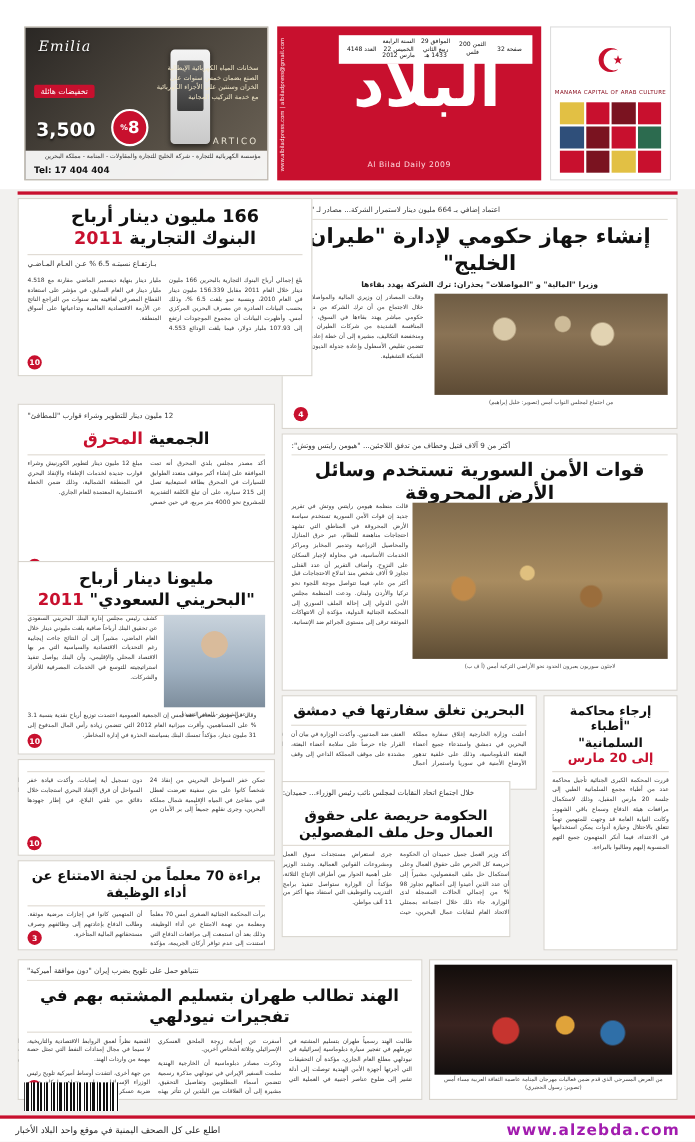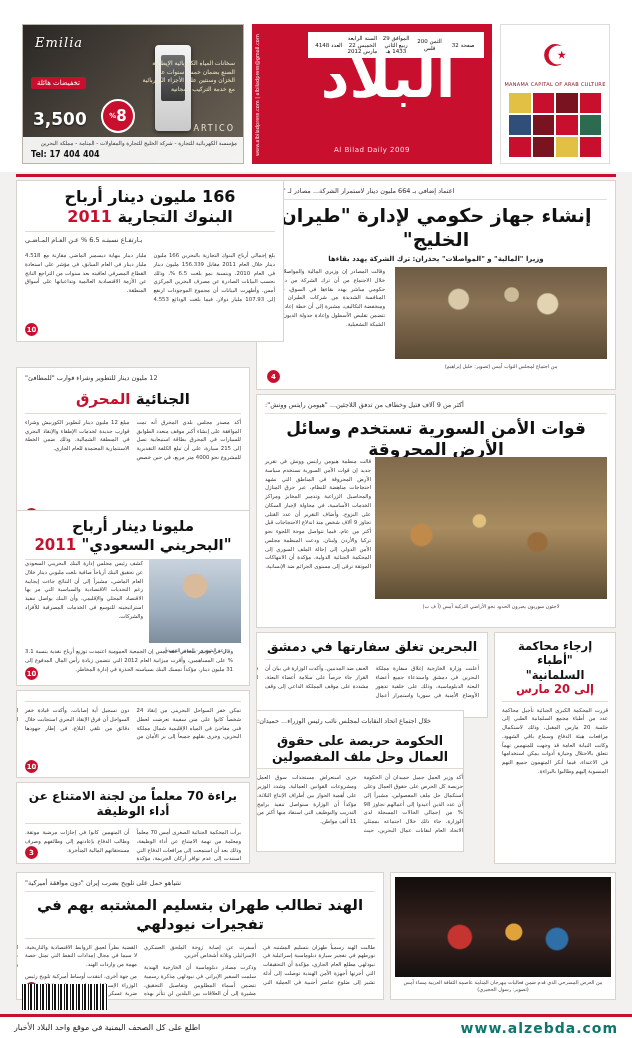--- a/index.html
+++ b/index.html
@@ -192,21 +192,21 @@
     position: absolute; left: 22px; bottom: 28px; width: 86px; height: 26px;
     background: repeating-linear-gradient(90deg,#111 0 1px,#fff 1px 2px,#111 2px 4px,#fff 4px 6px);
   }
   .bottombar {
     position: absolute; left: 0; bottom: 0; width: 632px; height: 24px;
     background: #ffffff; border-top: 3px solid #c8102e;
     display: flex; align-items: center; justify-content: space-between;
     padding: 0 14px; direction: rtl;
   }
   .bottombar .site {
-    color: #0f766e; font-weight: bold; font-size: 14px; letter-spacing: 1px; direction: ltr;
+    color: #a21caf; font-weight: bold; font-size: 14px; letter-spacing: 1px; direction: ltr;
   }
   .bottombar .slogan { font-size: 8px; color: #222; }
 </style>
 </head>
 <body>
 
 <div id="page">
 
   <div class="topband">
 
@@ -283,21 +283,21 @@
     </div>
     <div class="rule"></div>
     <div class="kicker" style="border:none; margin:0 0 3px;">بـارتفـاع نسبتـه 6.5 % عـن العـام المـاضـي</div>
     <div class="body" style="column-count:2; height:86px;">بلغ إجمالي أرباح البنوك التجارية بالبحرين 166 مليون دينار خلال العام 2011 مقابل 156.339 مليون دينار في العام 2010، وبنسبة نمو بلغت 6.5 %، وذلك بحسب البيانات الصادرة عن مصرف البحرين المركزي أمس. وأظهرت البيانات أن مجموع الموجودات ارتفع إلى 107.93 مليار دولار، فيما بلغت الودائع 4.553 مليار دينار بنهاية ديسمبر الماضي مقارنة مع 4.518 مليار دينار في العام السابق، في مؤشر على استعادة القطاع المصرفي لعافيته بعد سنوات من التراجع الناتج عن الأزمة الاقتصادية العالمية وتداعياتها على أسواق المنطقة.</div>
     <div class="pagenum" style="left:8px; bottom:5px;">10</div>
   </div>
 
   <div class="box" style="left:16px; top:346px; width:234px; height:160px; padding:6px 8px;margin-top:21px;">
     <div class="kicker" style="border:none;">12 مليون دينار للتطوير وشراء قوارب "للمطافئ"</div>
     <div class="hl" style="font-size:15px;">
-      <span>الجنائية</span>
+      <span>الجمعية</span>
       <span class="hl-red">المحرق</span>
     </div>
     <div class="rule"></div>
     <div class="body" style="column-count:2; height:78px;">أكد مصدر مجلس بلدي المحرق أنه تمت الموافقة على إنشاء أكبر موقف متعدد الطوابق للسيارات في المحرق بطاقة استيعابية تصل إلى 215 سيارة، على أن تبلغ الكلفة التقديرية للمشروع نحو 4000 متر مربع، في حين خصص مبلغ 12 مليون دينار لتطوير الكورنيش وشراء قوارب جديدة لخدمات الإطفاء والإنقاذ البحري في المنطقة الشمالية، وذلك ضمن الخطة الاستثمارية المعتمدة للعام الجاري.</div>
     <div class="pagenum" style="left:8px; bottom:5px;">3</div>
   </div>
 
   <div class="box" style="left:16px; top:510px; width:234px; height:176px; padding:6px 8px;">
     <div class="hl" style="font-size:15px;">مليونا دينار أرباح</div>
     <div class="hl" style="font-size:15px;">

